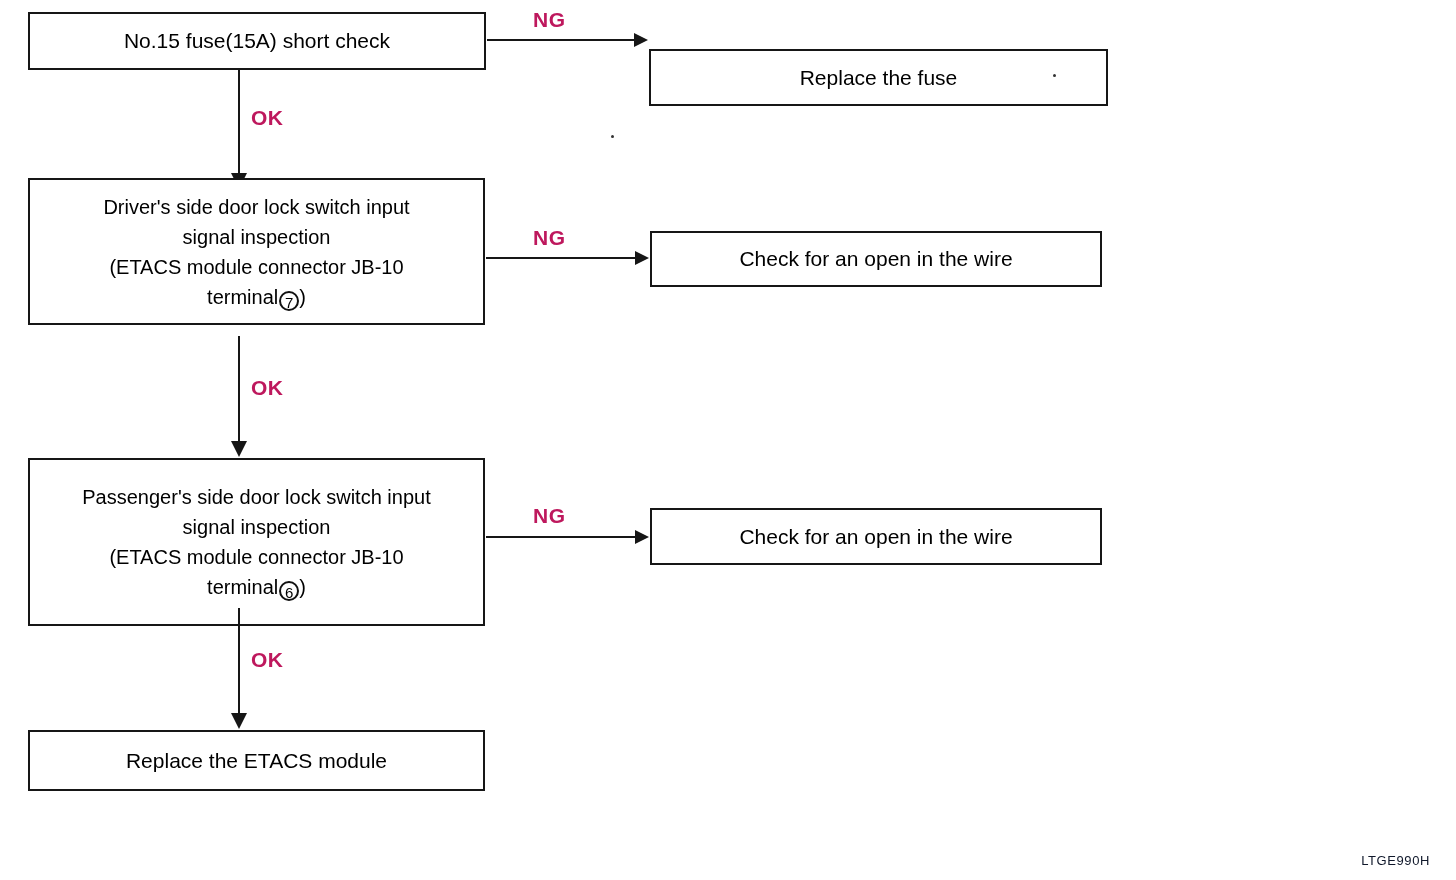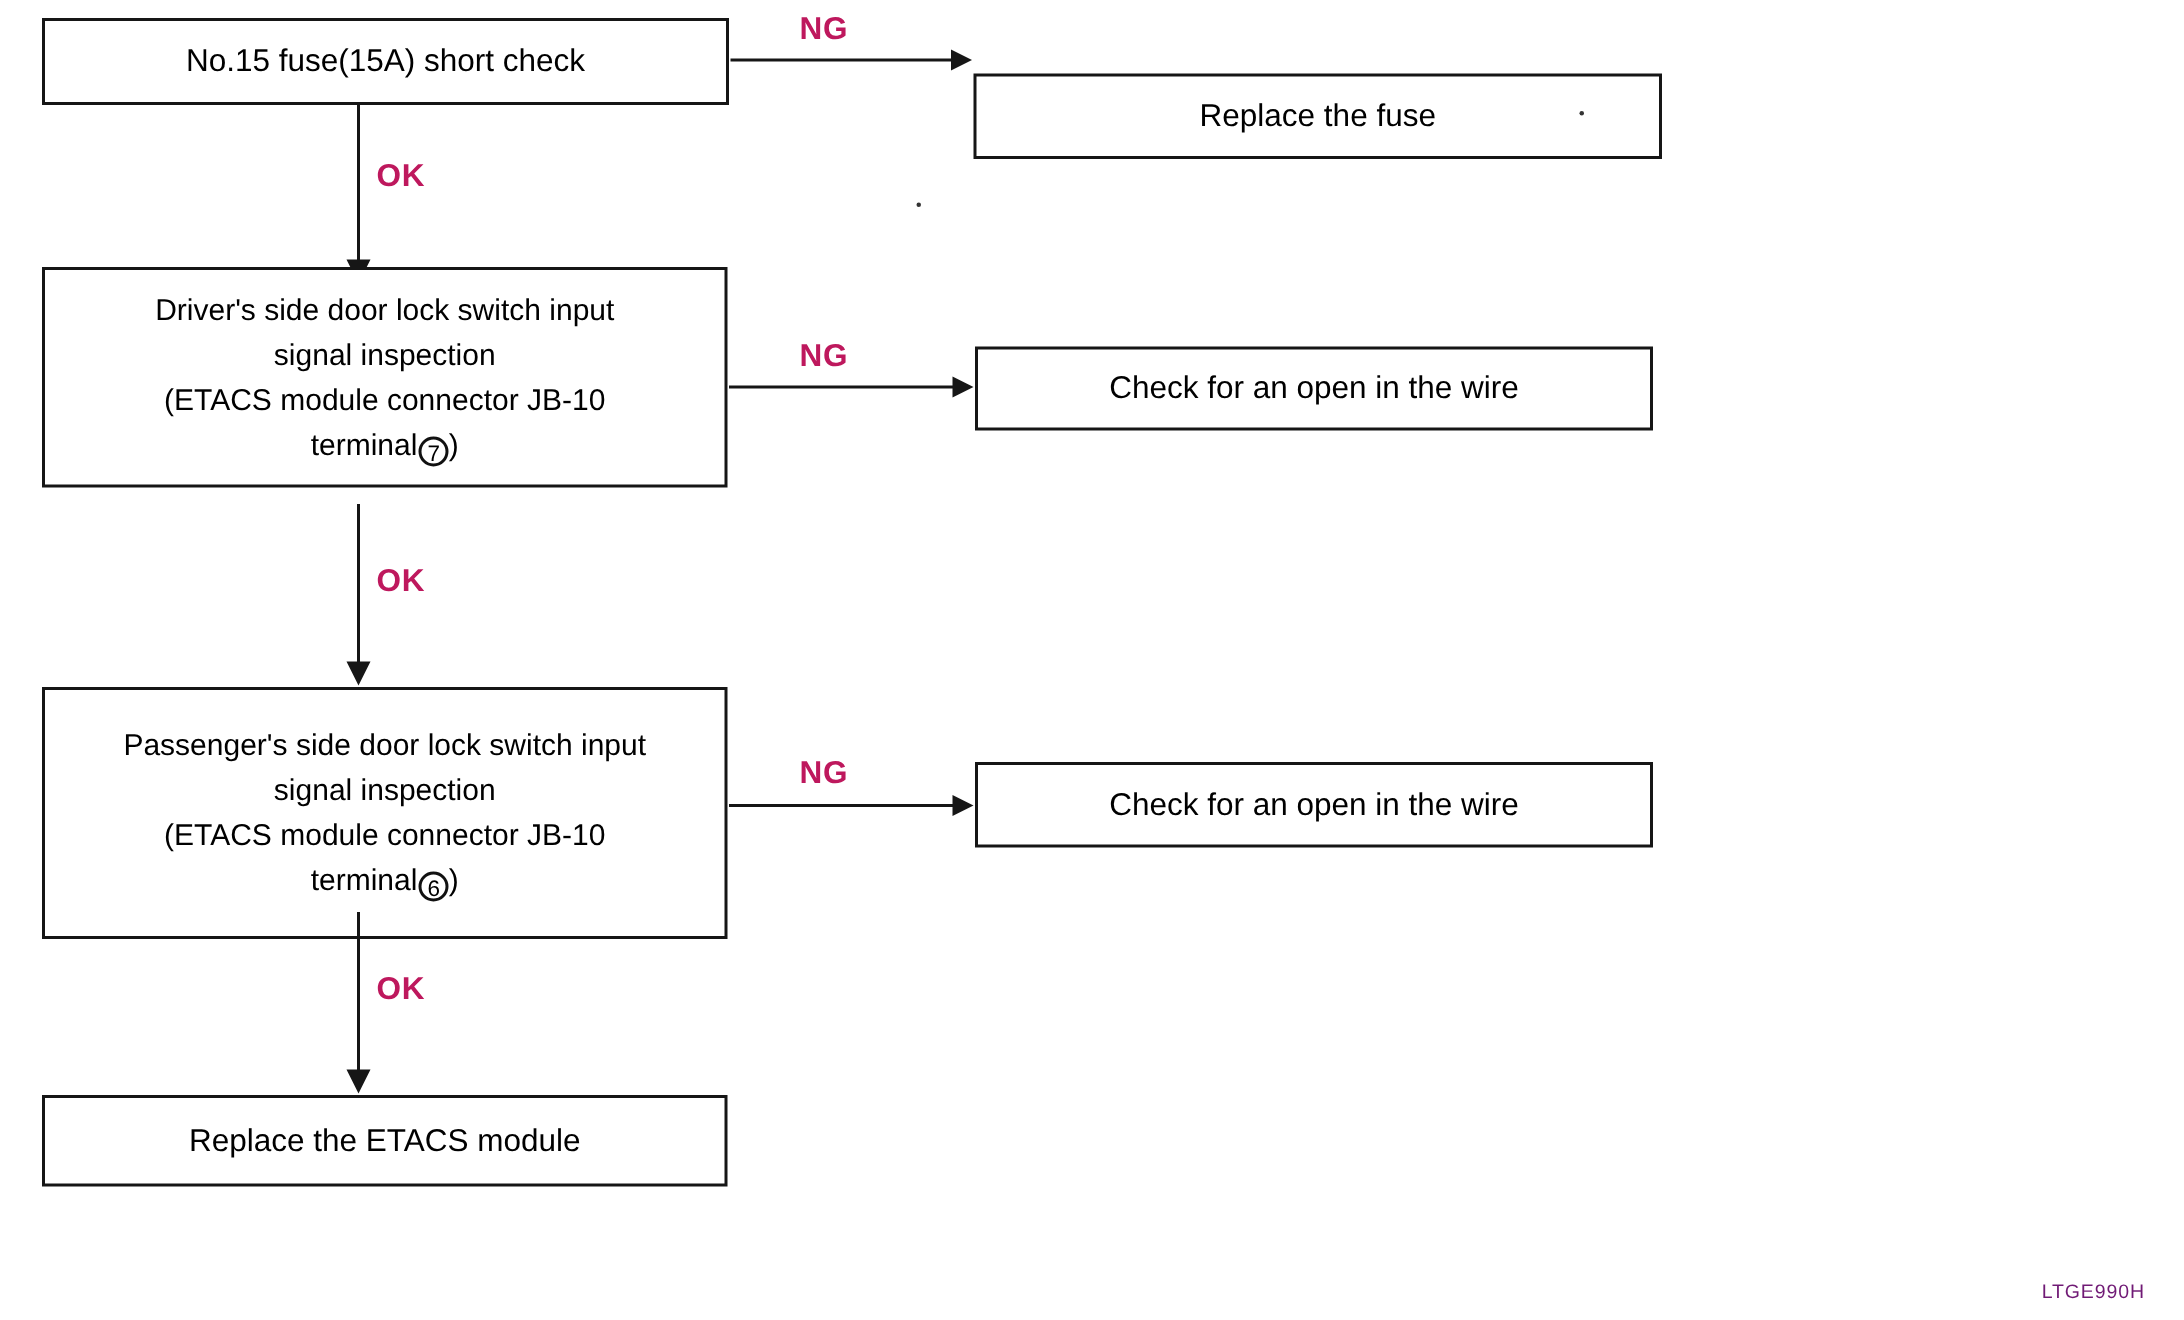--- a/index.html
+++ b/index.html
@@ -104,21 +104,21 @@
     vertical-align: -4px;
     margin-left: 1px;
     box-sizing: border-box;
   }
   #figure-code {
     position: absolute;
     right: 26px;
     top: 853px;
     font-size: 13px;
     letter-spacing: 0.6px;
-    color: #701a75;
+    color: #0f172a;
   }
   .speck {
     position: absolute;
     width: 3px;
     height: 3px;
     background: #333;
     border-radius: 50%;
   }
   #speck1 { left: 611px;  top: 135px; }
   #speck2 { left: 1053px; top: 74px; }

